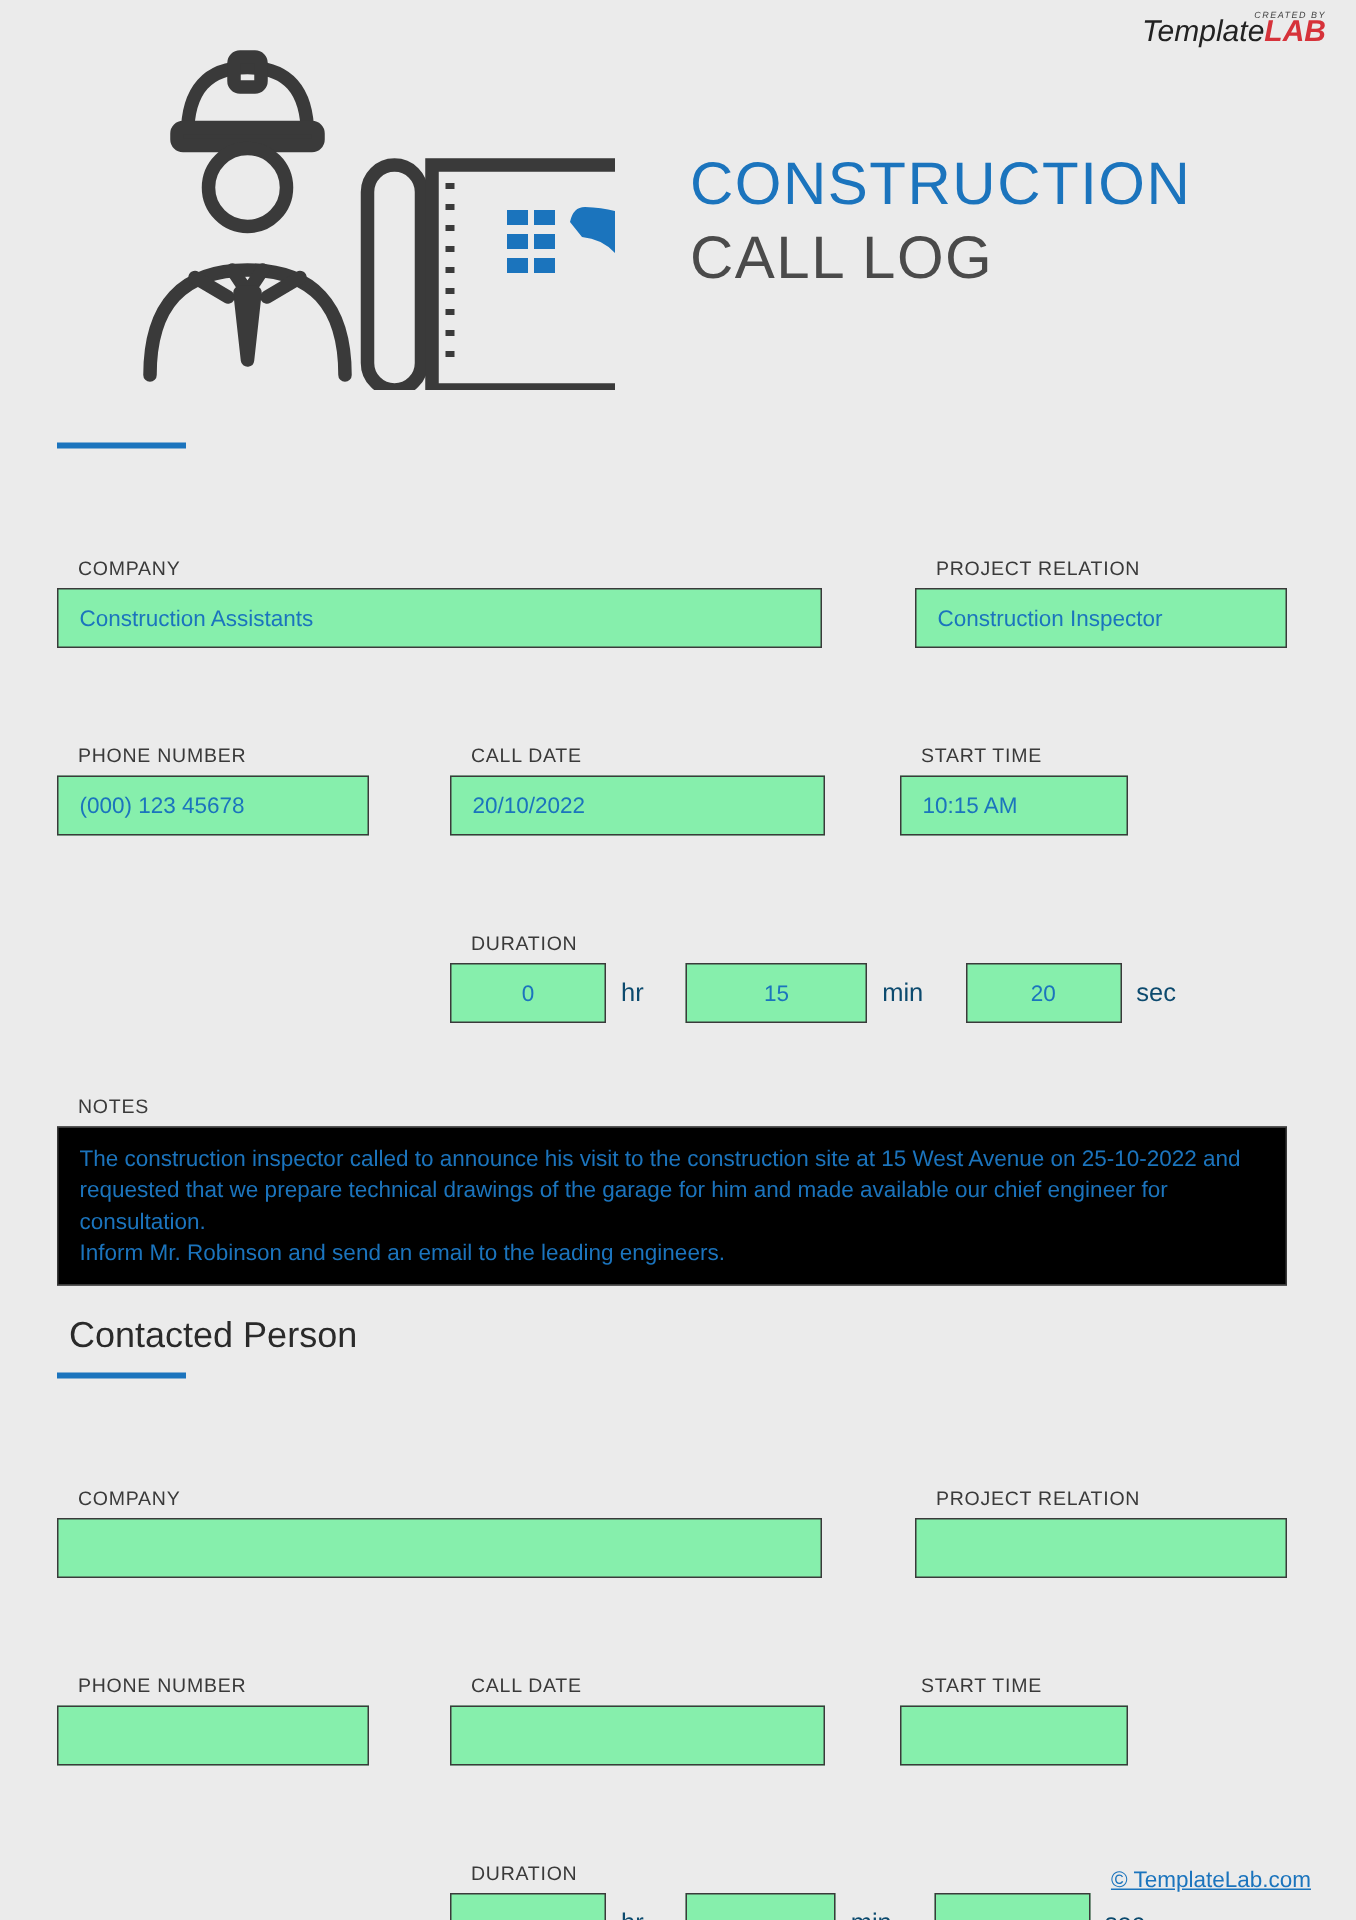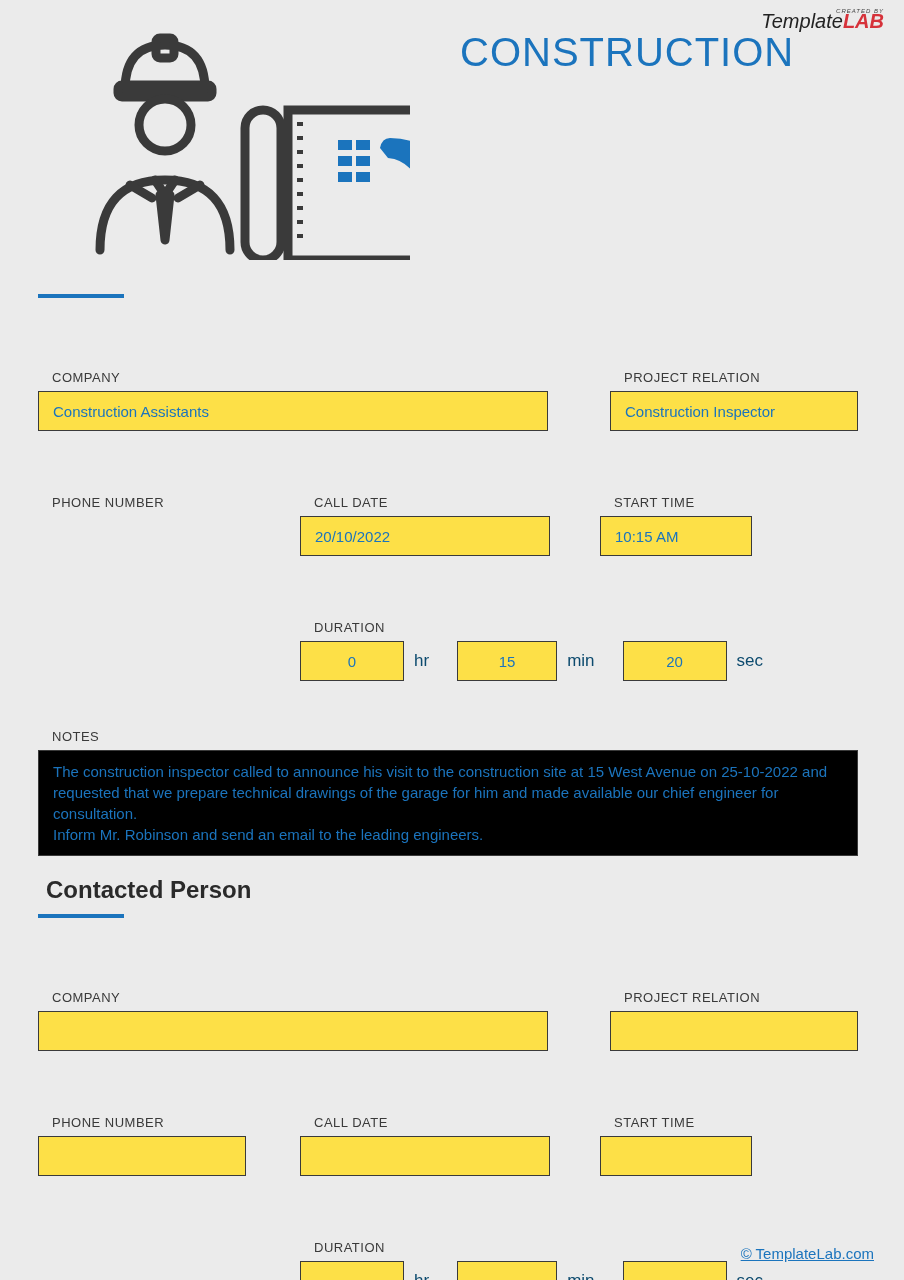--- a/index.html
+++ b/index.html
@@ -17,21 +17,21 @@
     right: 20px;
     font-size: 20px;
     font-weight: 400;
     color: #222;
     font-style: italic;
   }
   .brand .lab { color: #d6323a; font-weight: 700; }
   .brand .created { display:block; font-size:6px; letter-spacing:1px; color:#444; text-align:right; margin-bottom:-4px;}
   .header {
     display: flex;
-    align-items: flex-start;
+    align-items: center;
     padding: 30px 40px 20px 70px;
   }
   .header-icon { width: 340px; }
   .title-block { margin-left: 50px; }
   .title-line1 {
     color: #1b74bd;
     font-size: 40px;
     font-weight: 400;
     letter-spacing: 1px;
   }
@@ -59,21 +59,21 @@
   .field { display: flex; flex-direction: column; margin-top: 48px; }
   .label {
     font-size: 13px;
     color: #3a3a3a;
     letter-spacing: 0.5px;
     margin: 0 0 6px 14px;
     font-weight: 500;
   }
   .box {
     border: 1.5px solid #3a3a3a;
-    background: #fde047;
+    background: #86efac;
     height: 40px;
     padding: 0 14px;
     display: flex;
     align-items: center;
     color: #1b74bd;
     font-size: 15px;
     font-weight: 500;
   }
   .box.center { justify-content: center; }
   .notes-box {
@@ -152,20 +152,21 @@
         <rect x="268" y="126" width="14" height="10"></rect>
         <rect x="286" y="126" width="14" height="10"></rect>
         <rect x="268" y="142" width="14" height="10"></rect>
         <rect x="286" y="142" width="14" height="10"></rect>
         <path d="M320 108 Q380 110 380 170 Q380 185 368 192 L348 180 Q355 170 350 155 Q340 130 318 128 L310 118 Q312 108 320 108 Z"></path>
       </g>
     </svg>
   </div>
   <div class="title-block">
     <div class="title-line1">CONSTRUCTION</div>
+    <div class="title-line2">CALL LOG</div>
   </div>
 </div>
 
 <div class="content">
 
   <div class="underline"></div>
 
   <div class="row">
     <div class="field" style="width:510px;">
       <div class="label">COMPANY</div>
@@ -174,55 +175,56 @@
     <div style="width:62px;"></div>
     <div class="field" style="width:248px;">
       <div class="label">PROJECT RELATION</div>
       <div class="box">Construction Inspector</div>
     </div>
   </div>
 
   <div class="row">
     <div class="field" style="width:208px;">
       <div class="label">PHONE NUMBER</div>
+      <div class="box">(000) 123 45678</div>
     </div>
     <div style="width:54px;"></div>
     <div class="field" style="width:250px;">
       <div class="label">CALL DATE</div>
       <div class="box">20/10/2022</div>
     </div>
     <div style="width:50px;"></div>
     <div class="field" style="width:152px;">
       <div class="label">START TIME</div>
       <div class="box">10:15 AM</div>
     </div>
   </div>
 
   <div class="row dur-row">
     <div style="width:262px;"></div>
     <div class="field">
       <div class="label">DURATION</div>
       <div style="display:flex; align-items:center;">
         <div class="box center" style="width:104px;">0</div>
         <div class="unit">hr</div>
-        <div class="box center" style="width:100px;">15</div>
+        <div class="box center" style="width:121px;">15</div>
         <div class="unit">min</div>
         <div class="box center" style="width:104px;">20</div>
         <div class="unit" style="margin-right:0;">sec</div>
       </div>
     </div>
   </div>
 
   <div class="field" style="width:820px; margin-bottom:20px;">
     <div class="label">NOTES</div>
     <div class="notes-box">The construction inspector called to announce his visit to the construction site at 15 West Avenue on 25-10-2022 and requested that we prepare technical drawings of the garage for him and made available our chief engineer for consultation.
 Inform Mr. Robinson and send an email to the leading engineers.</div>
   </div>
 
-  <div class="section-name" style="margin-top:12px;font-weight:bold;">Contacted Person</div>
+  <div class="section-name" style="margin-top:12px;">Contacted Person</div>
   <div class="underline"></div>
 
   <div class="row">
     <div class="field" style="width:510px;">
       <div class="label">COMPANY</div>
       <div class="box"></div>
     </div>
     <div style="width:62px;"></div>
     <div class="field" style="width:248px;">
       <div class="label">PROJECT RELATION</div>

